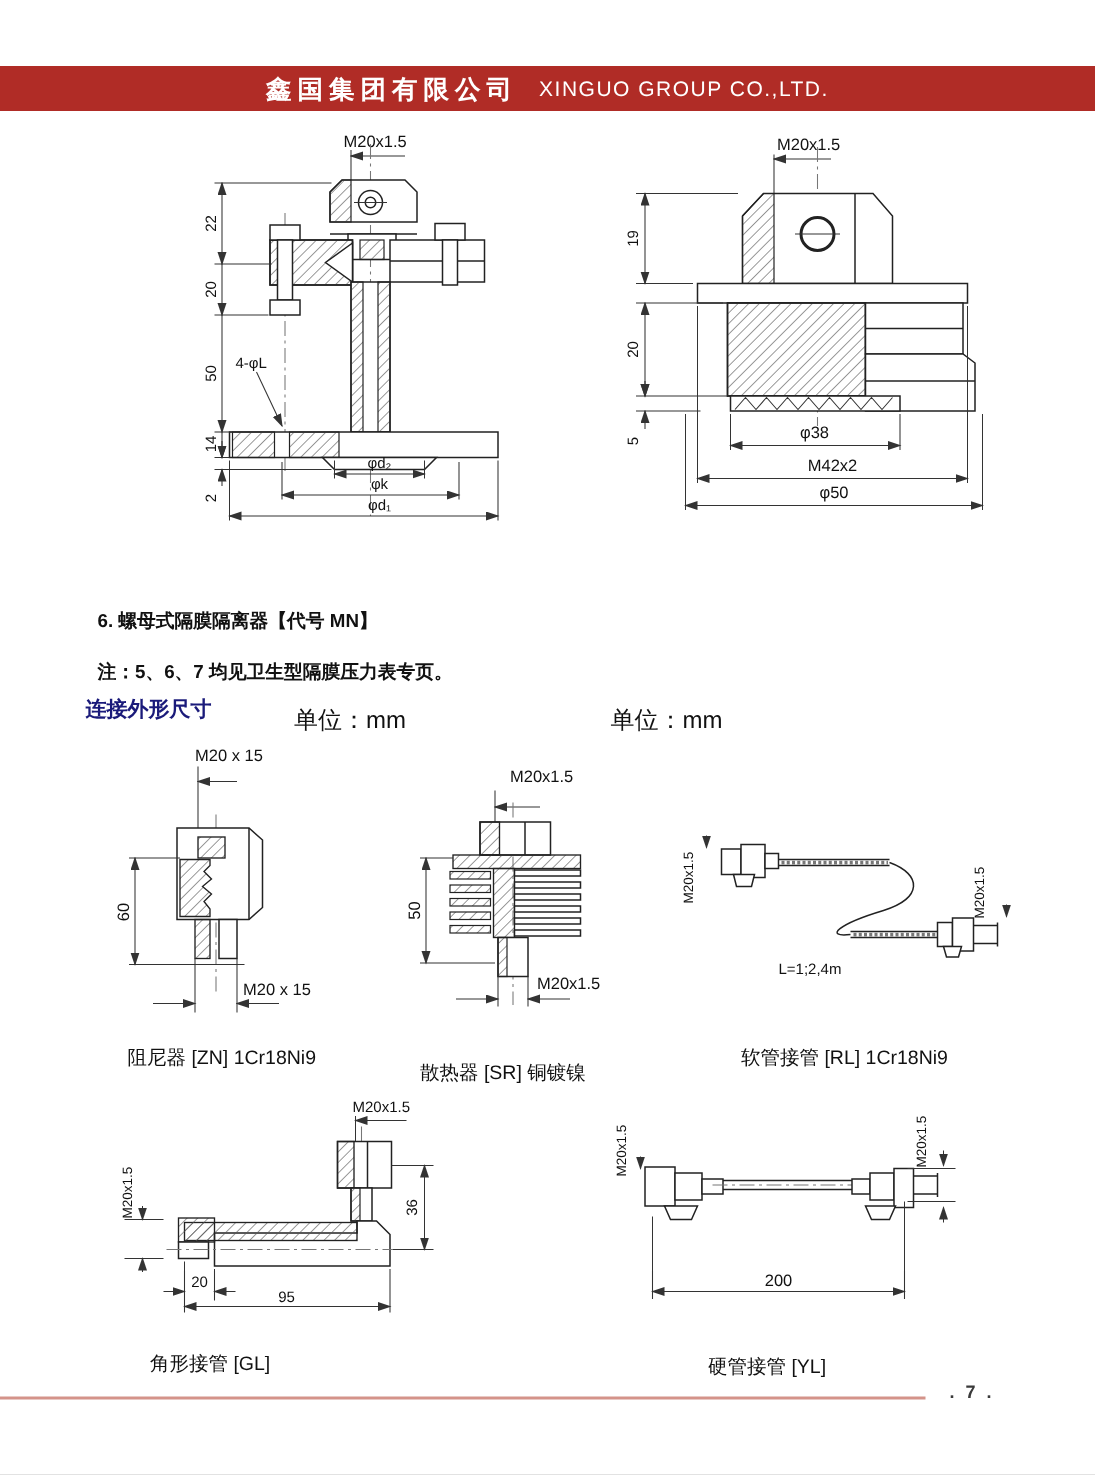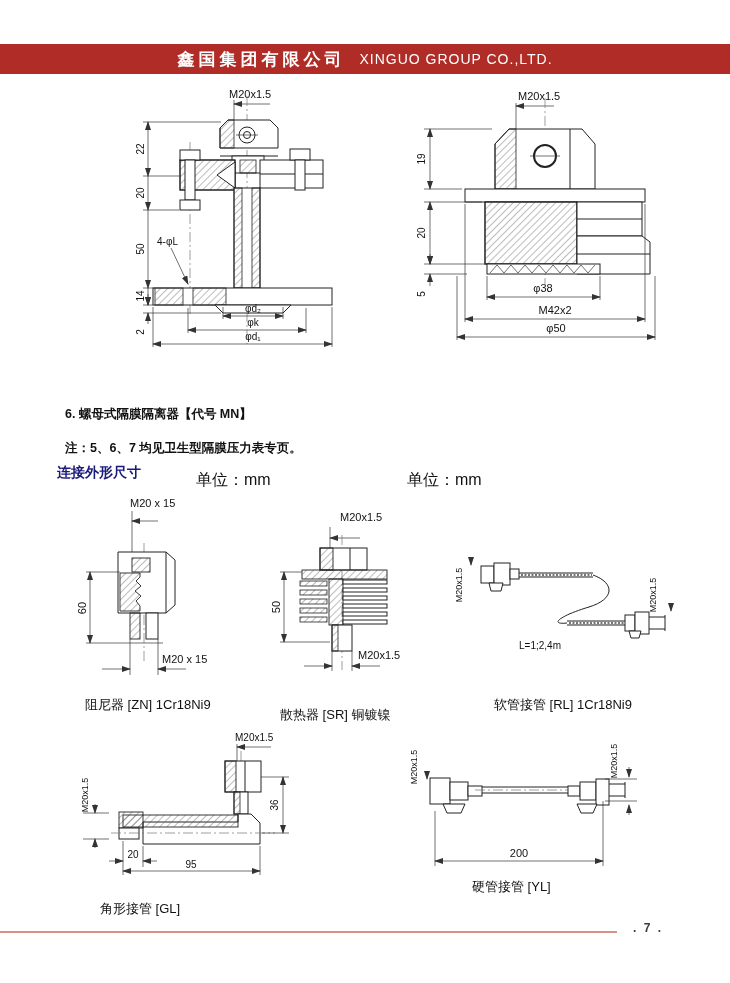--- a/index.html
+++ b/index.html
@@ -387,18 +387,18 @@
       <line class="thn" x1="200" y1="68" x2="232" y2="68"></line>
 
       <line class="thn" x1="30" y1="78" x2="30" y2="133"></line>
       <line class="thn" x1="198" y1="68" x2="198" y2="133"></line>
       <line class="thn" x1="30" y1="128" x2="198" y2="128" marker-start="url(#m7)" marker-end="url(#m7)"></line>
       <text x="114" y="124" text-anchor="middle" class="t11">200</text>
     </g>
   </svg>
 
   <div class="cap" style="left:100px;top:900px">角形接管 [GL]</div>
-  <div class="cap" style="left:472px;top:878px">硬管接管 [YL]</div>
+  <div class="cap" style="left:472px;top:902px">硬管接管 [YL]</div>
 
   <div id="footer-line"></div>
   <div id="page-num">. 7 .</div>
 
 </div>
 
 </body></html>

